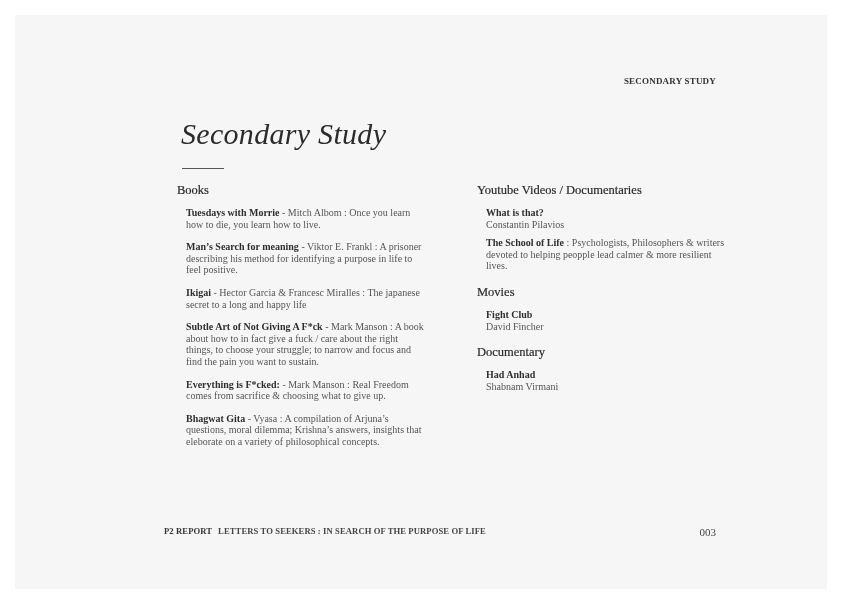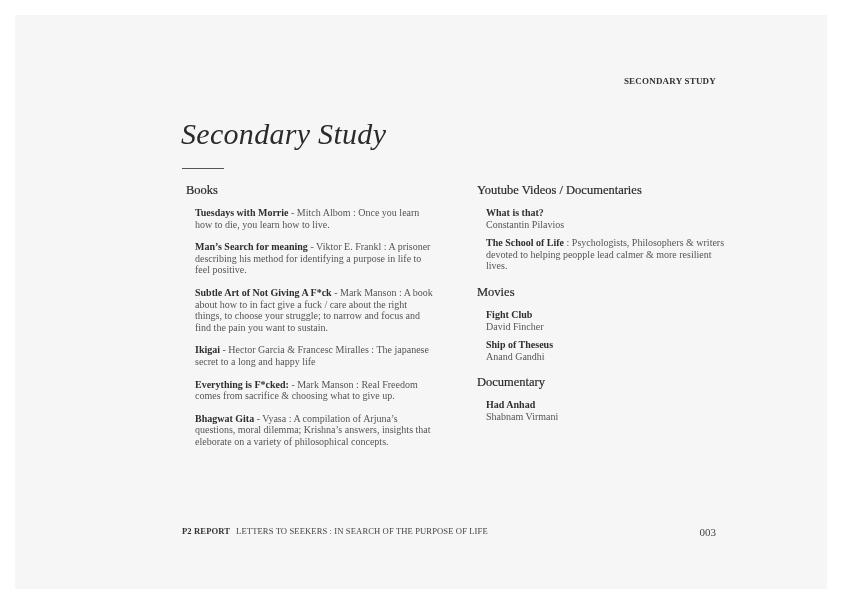--- a/index.html
+++ b/index.html
@@ -39,21 +39,21 @@
   }
   .title-rule {
     position: absolute;
     left: 182px; top: 168px;
     width: 42px; height: 1px;
     background: #555;
   }
   .col {
     position: absolute;
   }
-  .col-left { left: 186px; top: 183px; width: 250px; }
+  .col-left { left: 177px; top: 183px; width: 250px; }
   .col-right { left: 477px; top: 183px; width: 250px; }
   .section-heading {
     font-family: "Liberation Serif", serif;
     font-size: 12.5px;
     font-weight: normal;
     color: #2b2b2b;
     margin: 0 0 9px 0;
     -webkit-text-stroke: 0.2px #2b2b2b;
   }
   .entry {
@@ -62,25 +62,26 @@
     font-size: 10px;
     line-height: 11.6px;
     color: #555;
   }
   .col-left .entry { margin-bottom: 11px; }
   .entry b { color: #2e2e2e; font-weight: bold; }
   .col-right .entry { margin-bottom: 7px; }
   .col-right .section-heading.later { margin-top: 13px; }
   .footer {
     position: absolute;
-    left: 182px; top: 526px;
+    left: 164px; top: 526px;
     font-family: "Liberation Serif", serif;
     font-size: 8.6px;
     color: #444;
     letter-spacing: 0.1px;
+    font-weight: bold;
   }
   .footer b { color: #333; margin-right: 6px; }
   .page-number {
     position: absolute;
     left: 680px; top: 526px;
     width: 36px; text-align: right;
     font-family: "Liberation Serif", serif;
     font-size: 11px;
     color: #444;
   }
@@ -91,33 +92,32 @@
 <div class="page"></div>
 
 <div class="running-head">SECONDARY STUDY</div>
 <div class="title">Secondary Study</div>
 <div class="title-rule"></div>
 
 <div class="col col-left">
   <div class="section-heading">Books</div>
   <div class="entry"><b>Tuesdays with Morrie</b><span> - Mitch Albom : Once you learn how to die, you learn how to live.</span></div>
   <div class="entry"><b>Man’s Search for meaning</b><span> - Viktor E. Frankl : A prisoner describing his method for identifying a purpose in life to feel positive.</span></div>
+  <div class="entry"><b>Ikigai</b><span> - Hector Garcia &amp; Francesc Miralles : The japanese secret to a long and happy life</span></div>
   <div class="entry"><b>Subtle Art of Not Giving A F*ck</b><span> - Mark Manson : A book about how to in fact give a fuck / care about the right things, to choose your struggle; to narrow and focus and find the pain you want to sustain.</span></div>
-  <div class="entry"><b>Ikigai</b><span> - Hector Garcia &amp; Francesc Miralles : The japanese secret to a long and happy life</span></div>
   <div class="entry"><b>Everything is F*cked:</b><span> - Mark Manson : Real Freedom comes from sacrifice &amp; choosing what to give up.</span></div>
   <div class="entry"><b>Bhagwat Gita</b><span> - Vyasa : A compilation of Arjuna’s questions, moral dilemma; Krishna’s answers, insights that eleborate on a variety of philosophical concepts.</span></div>
 </div>
 
 <div class="col col-right">
   <div class="section-heading">Youtube Videos / Documentaries</div>
   <div class="entry"><b>What is that?</b><br><span>Constantin Pilavios</span></div>
   <div class="entry"><b>The School of Life</b><span> : Psychologists, Philosophers &amp; writers devoted to helping peopple lead calmer &amp; more resilient lives.</span></div>
 
   <div class="section-heading later">Movies</div>
   <div class="entry"><b>Fight Club</b><br><span>David Fincher</span></div>
-  <div class="entry"><b>Ship of Theseus</b><br><span>Anand Gandhi</span></div>
 
   <div class="section-heading later">Documentary</div>
   <div class="entry"><b>Had Anhad</b><br><span>Shabnam Virmani</span></div>
 </div>
 
 <div class="footer"><b>P2 REPORT</b><span>LETTERS TO SEEKERS : IN SEARCH OF THE PURPOSE OF LIFE</span></div>
 <div class="page-number">003</div>
 
 </body></html>

